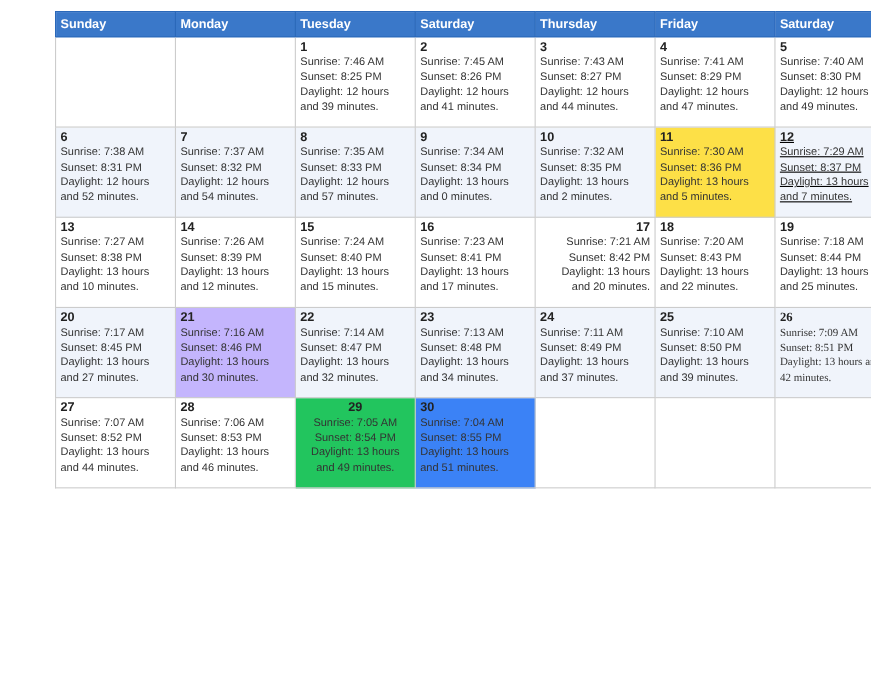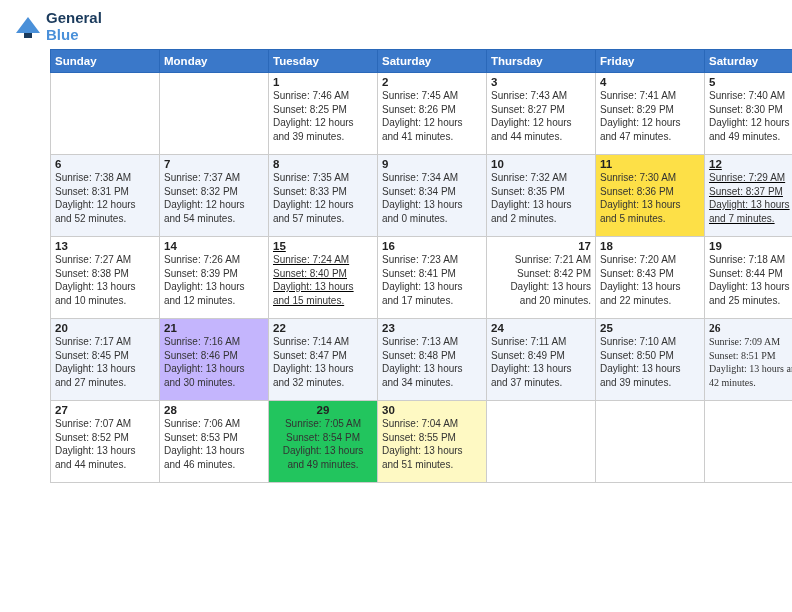--- a/index.html
+++ b/index.html
@@ -87,37 +87,20 @@
       background: #fff;
     }
     .calendar thead tr th {
       background: #3a78c9;
     }
   </style>
 </head>
 <body>
 
 <div class="page">
-  <div class="header">
-    <div class="logo">
-      <svg class="logo-icon" viewBox="0 0 28 28">
-        <rect x="0" y="0" width="28" height="28" fill="white"></rect>
-        <polygon points="14,4 26,20 2,20" fill="#4a90d9"></polygon>
-        <rect x="10" y="20" width="8" height="5" fill="#1a3a5c"></rect>
-      </svg>
-      <div>
-        <div style="font-size:15px;font-weight:bold;color:#1a3a5c;line-height:1.1;">General</div>
-        <div style="font-size:15px;font-weight:bold;color:#4a90d9;line-height:1.1;">Blue</div>
-      </div>
-    </div>
-    <div class="title-block">
-      <div class="month-year"></div>
-      <div class="location"></div>
-    </div>
-  </div>
 
   <table class="calendar">
     <thead>
       <tr>
         <th>Sunday</th>
         <th>Monday</th>
         <th>Tuesday</th>
         <th>Saturday</th>
         <th>Thursday</th>
         <th>Friday</th>
@@ -181,21 +164,21 @@
         </tr>
         <tr>
           <td style="background: rgb(255, 255, 255);">
             <span class="day-num">13</span>
             <div class="day-info"><span>Sunrise: 7:27 AM</span><br><span>Sunset: 8:38 PM</span><br><span>Daylight: 13 hours and 10 minutes.</span></div>
           </td>
           <td style="background: rgb(255, 255, 255);">
             <span class="day-num">14</span>
             <div class="day-info"><span>Sunrise: 7:26 AM</span><br><span>Sunset: 8:39 PM</span><br><span>Daylight: 13 hours and 12 minutes.</span></div>
           </td>
-          <td style="background: rgb(255, 255, 255); text-decoration: underline;">
+          <td style="background: rgb(255, 255, 255);">
             <span class="day-num">15</span>
             <div class="day-info"><span>Sunrise: 7:24 AM</span><br><span>Sunset: 8:40 PM</span><br><span>Daylight: 13 hours and 15 minutes.</span></div>
           </td>
           <td style="background: rgb(255, 255, 255);">
             <span class="day-num">16</span>
             <div class="day-info"><span>Sunrise: 7:23 AM</span><br><span>Sunset: 8:41 PM</span><br><span>Daylight: 13 hours and 17 minutes.</span></div>
           </td>
           <td style="background: rgb(255, 255, 255); text-align: right;">
             <span class="day-num">17</span>
             <div class="day-info"><span>Sunrise: 7:21 AM</span><br><span>Sunset: 8:42 PM</span><br><span>Daylight: 13 hours and 20 minutes.</span></div>
@@ -245,21 +228,21 @@
             <div class="day-info"><span>Sunrise: 7:07 AM</span><br><span>Sunset: 8:52 PM</span><br><span>Daylight: 13 hours and 44 minutes.</span></div>
           </td>
           <td style="background: rgb(255, 255, 255);">
             <span class="day-num">28</span>
             <div class="day-info"><span>Sunrise: 7:06 AM</span><br><span>Sunset: 8:53 PM</span><br><span>Daylight: 13 hours and 46 minutes.</span></div>
           </td>
           <td style="background: #22c55e; text-align: center;">
             <span class="day-num">29</span>
             <div class="day-info"><span>Sunrise: 7:05 AM</span><br><span>Sunset: 8:54 PM</span><br><span>Daylight: 13 hours and 49 minutes.</span></div>
           </td>
-          <td style="background: #fef9c3;">
+          <td style="background: #3b82f6;">
             <span class="day-num">30</span>
             <div class="day-info"><span>Sunrise: 7:04 AM</span><br><span>Sunset: 8:55 PM</span><br><span>Daylight: 13 hours and 51 minutes.</span></div>
           </td>
           <td class="empty-cell"></td>
           <td class="empty-cell"></td>
           <td class="empty-cell"></td>
         </tr>
       </tbody>
   </table>
 </div>

